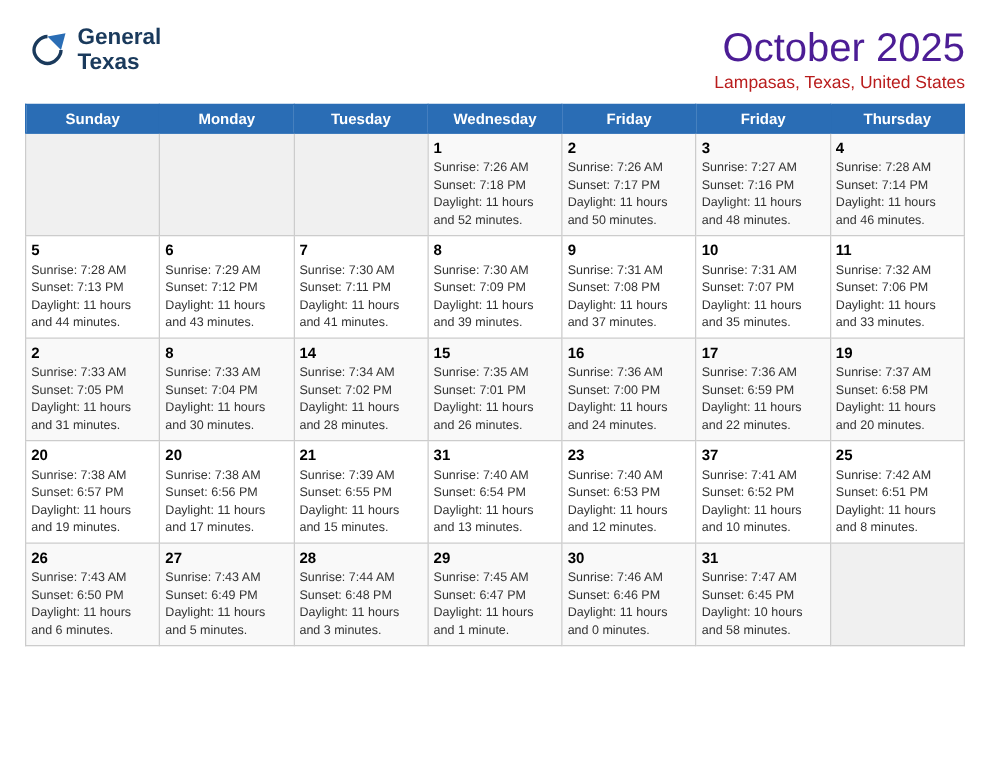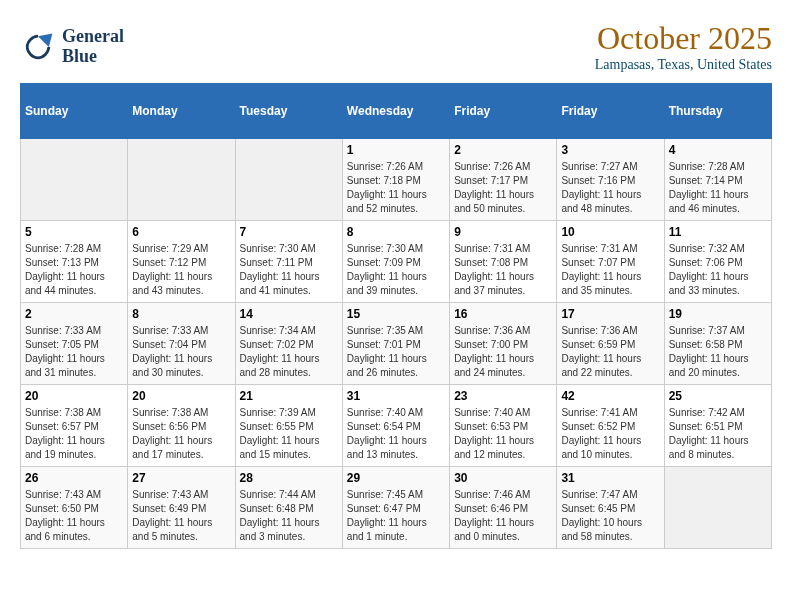--- a/index.html
+++ b/index.html
@@ -6,23 +6,22 @@
     body {
       font-family: Arial, sans-serif;
       background: #fff;
       width: 792px;
       min-height: 612px;
       padding: 20px;
     }
     .header-area {
       display: flex;
       justify-content: space-between;
-      align-items: center;
+      align-items: flex-start;
       margin-bottom: 10px;
-      font-family: Liberation Serif, serif;
     }
     .logo {
       display: flex;
       align-items: center;
       gap: 6px;
     }
     .logo-text {
       font-size: 18px;
       font-weight: bold;
       color: #1a3a5c;
@@ -30,37 +29,37 @@
     }
     .logo-icon {
       width: 36px;
       height: 36px;
     }
     .title-area {
       text-align: right;
     }
     .month-title {
       font-size: 32px;
-      color: #a16207;
+      color: #4c1d95;
       font-weight: normal;
     }
     .location {
       font-size: 14px;
-      color: #0c4a6e;
+      color: #b91c1c;
     }
     table {
       width: 100%;
       border-collapse: collapse;
       font-size: 11px;
     }
     thead tr th {
       background-color: #2a6db5;
       color: #fff;
-      padding: 20px 4px;
-      text-align: left;
+      padding: 4px 4px;
+      text-align: center;
       font-size: 12px;
       border: 1px solid #2a6db5;
     }
     tbody tr td {
       border: 1px solid #ccc;
       vertical-align: top;
       padding: 4px;
       width: calc(100% / 7);
       min-height: 80px;
       background: #fff;
@@ -90,21 +89,21 @@
 <body>
 
 <div class="header-area">
   <div class="logo">
     <svg class="logo-icon" viewBox="0 0 40 40" xmlns="http://www.w3.org/2000/svg">
       <path d="M20 8 C14 8 8 14 8 20 C8 26 14 32 20 32 C26 32 32 26 32 20" fill="none" stroke="#1a3a5c" stroke-width="3"></path>
       <path d="M20 8 L36 5 L32 20" fill="#2a6db5"></path>
     </svg>
     <div class="logo-text">
       <div>General</div>
-      <div>Blue</div>
+      <div>Texas</div>
     </div>
   </div>
   <div class="title-area">
     <div class="month-title">October 2025</div>
     <div class="location">Lampasas, Texas, United States</div>
   </div>
 </div>
 
 <table>
   <thead>
@@ -215,21 +214,21 @@
         </td>
         <td>
           <div class="day-number">31</div>
           <div class="day-info">Sunrise: 7:40 AM<br>Sunset: 6:54 PM<br>Daylight: 11 hours and 13 minutes.</div>
         </td>
         <td>
           <div class="day-number">23</div>
           <div class="day-info">Sunrise: 7:40 AM<br>Sunset: 6:53 PM<br>Daylight: 11 hours and 12 minutes.</div>
         </td>
         <td>
-          <div class="day-number">42</div>
+          <div class="day-number">37</div>
           <div class="day-info">Sunrise: 7:41 AM<br>Sunset: 6:52 PM<br>Daylight: 11 hours and 10 minutes.</div>
         </td>
         <td>
           <div class="day-number">25</div>
           <div class="day-info">Sunrise: 7:42 AM<br>Sunset: 6:51 PM<br>Daylight: 11 hours and 8 minutes.</div>
         </td>
       </tr>
       <tr>
         <td>
           <div class="day-number">26</div>

